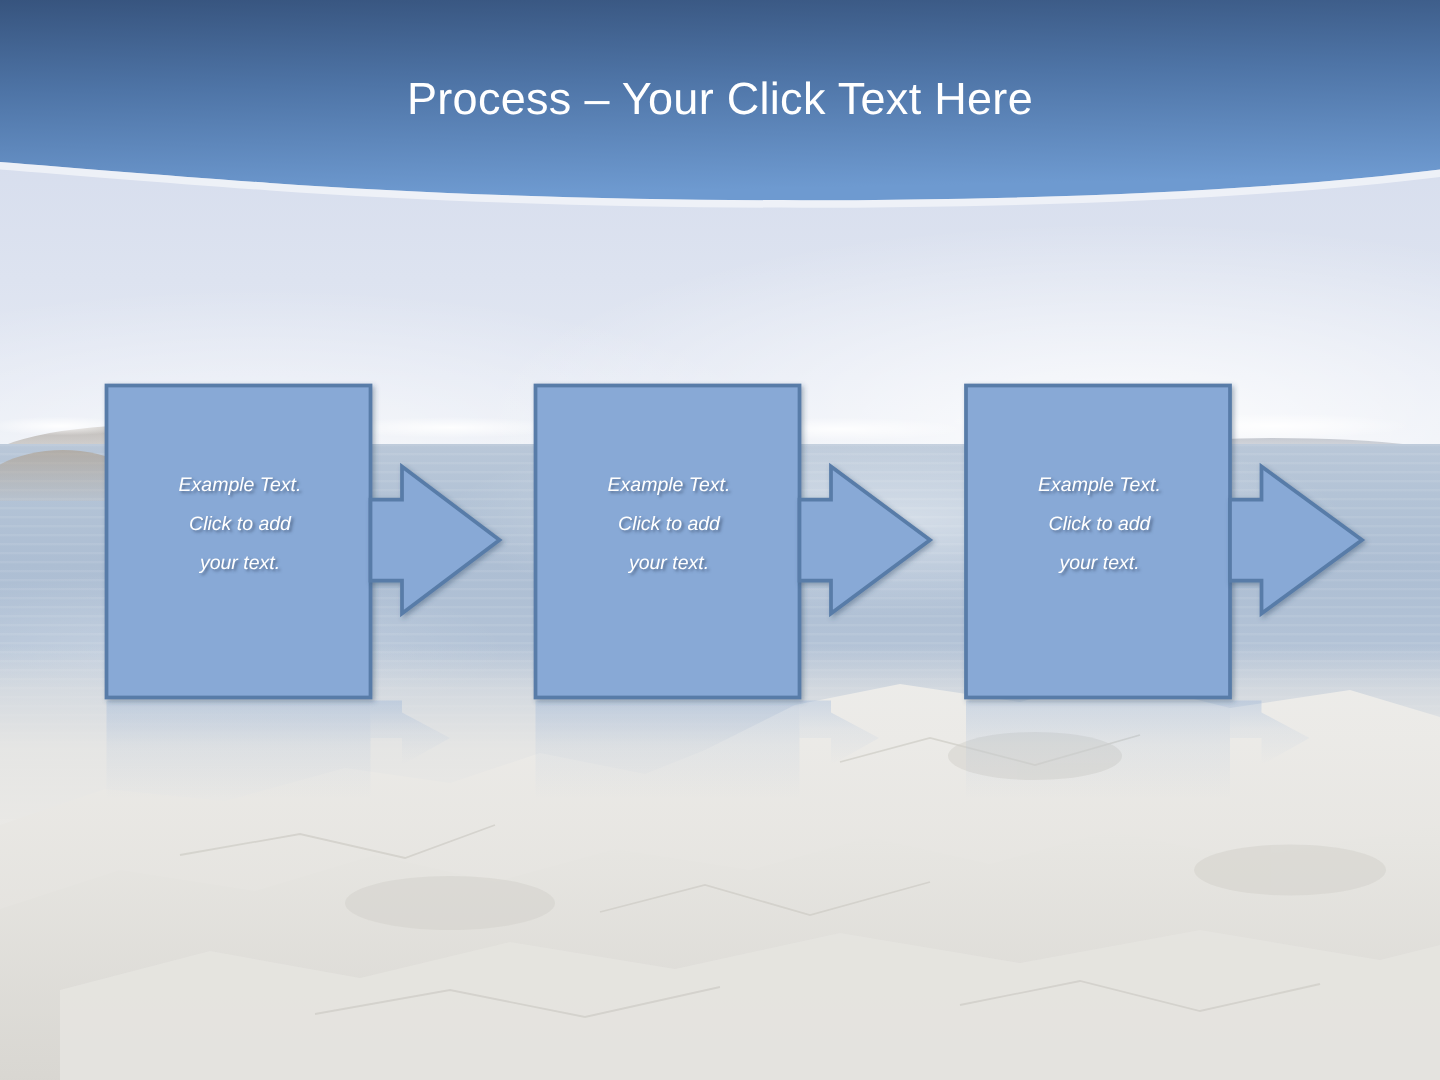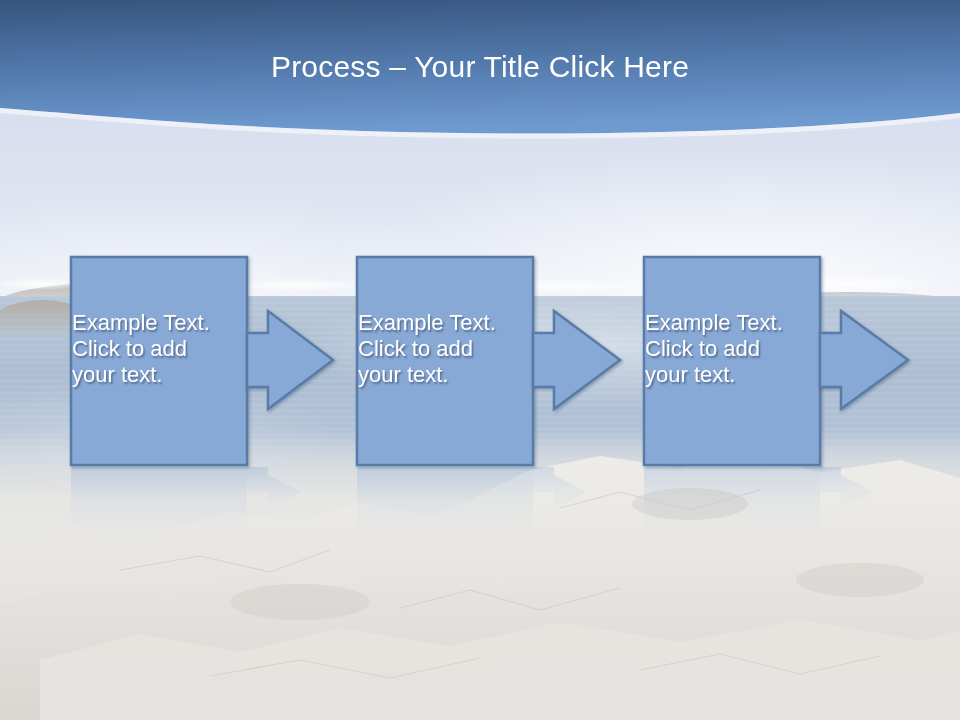--- a/index.html
+++ b/index.html
@@ -111,23 +111,24 @@
   .title .strong { font-weight: normal; }
   .title .rest { font-weight: normal; }
 
   
   .process { position: absolute; left: 0; top: 0; width: 960px; height: 720px; }
   .process svg { position: absolute; left: 0; top: 0; }
 
   .step-label {
     position: absolute;
     color: #ffffff;
-    font-size: 22px;
+    font-style: italic;
+    font-size: 13px;
     line-height: 26px;
-    text-align: left;
+    text-align: center;
     text-shadow: 1.5px 1.5px 2px rgba(40,55,80,.55);
     white-space: pre-line;
   }
   .step-1 { left: 72px;  top: 310px; width: 176px; }
   .step-2 { left: 358px; top: 310px; width: 176px; }
   .step-3 { left: 645px; top: 310px; width: 176px; }
 </style>
 </head>
 <body>
 
@@ -184,21 +185,21 @@
           <stop offset="0%" stop-color="#37547E"></stop>
           <stop offset="45%" stop-color="#4E74A6"></stop>
           <stop offset="100%" stop-color="#6E9AD0"></stop>
         </linearGradient>
       </defs>
       <path d="M0,0 L960,0 L960,113 C760,138 420,139 180,122 C110,117 50,112 0,108 Z" fill="url(#hdr)"></path>
       <path d="M0,108 C50,112 110,117 180,122 C420,139 760,138 960,113 L960,118
                C760,143 420,144 180,127 C110,122 50,117 0,113 Z" fill="#ffffff" opacity="0.55"></path>
     </svg>
     <div class="title">
-      <span class="strong">Process</span><span class="rest"> – Your Title Click Here</span>
+      <span class="strong">Process</span><span class="rest"> – Your Click Text Here</span>
     </div>
   </div>
 
   <div class="process">
     <svg width="960" height="720" viewBox="0 0 960 720">
       <defs>
         <linearGradient id="refl" x1="0" y1="0" x2="0" y2="1">
           <stop offset="0%" stop-color="#88A9D6" stop-opacity="0.30"></stop>
           <stop offset="45%" stop-color="#88A9D6" stop-opacity="0.10"></stop>
           <stop offset="100%" stop-color="#88A9D6" stop-opacity="0"></stop>

